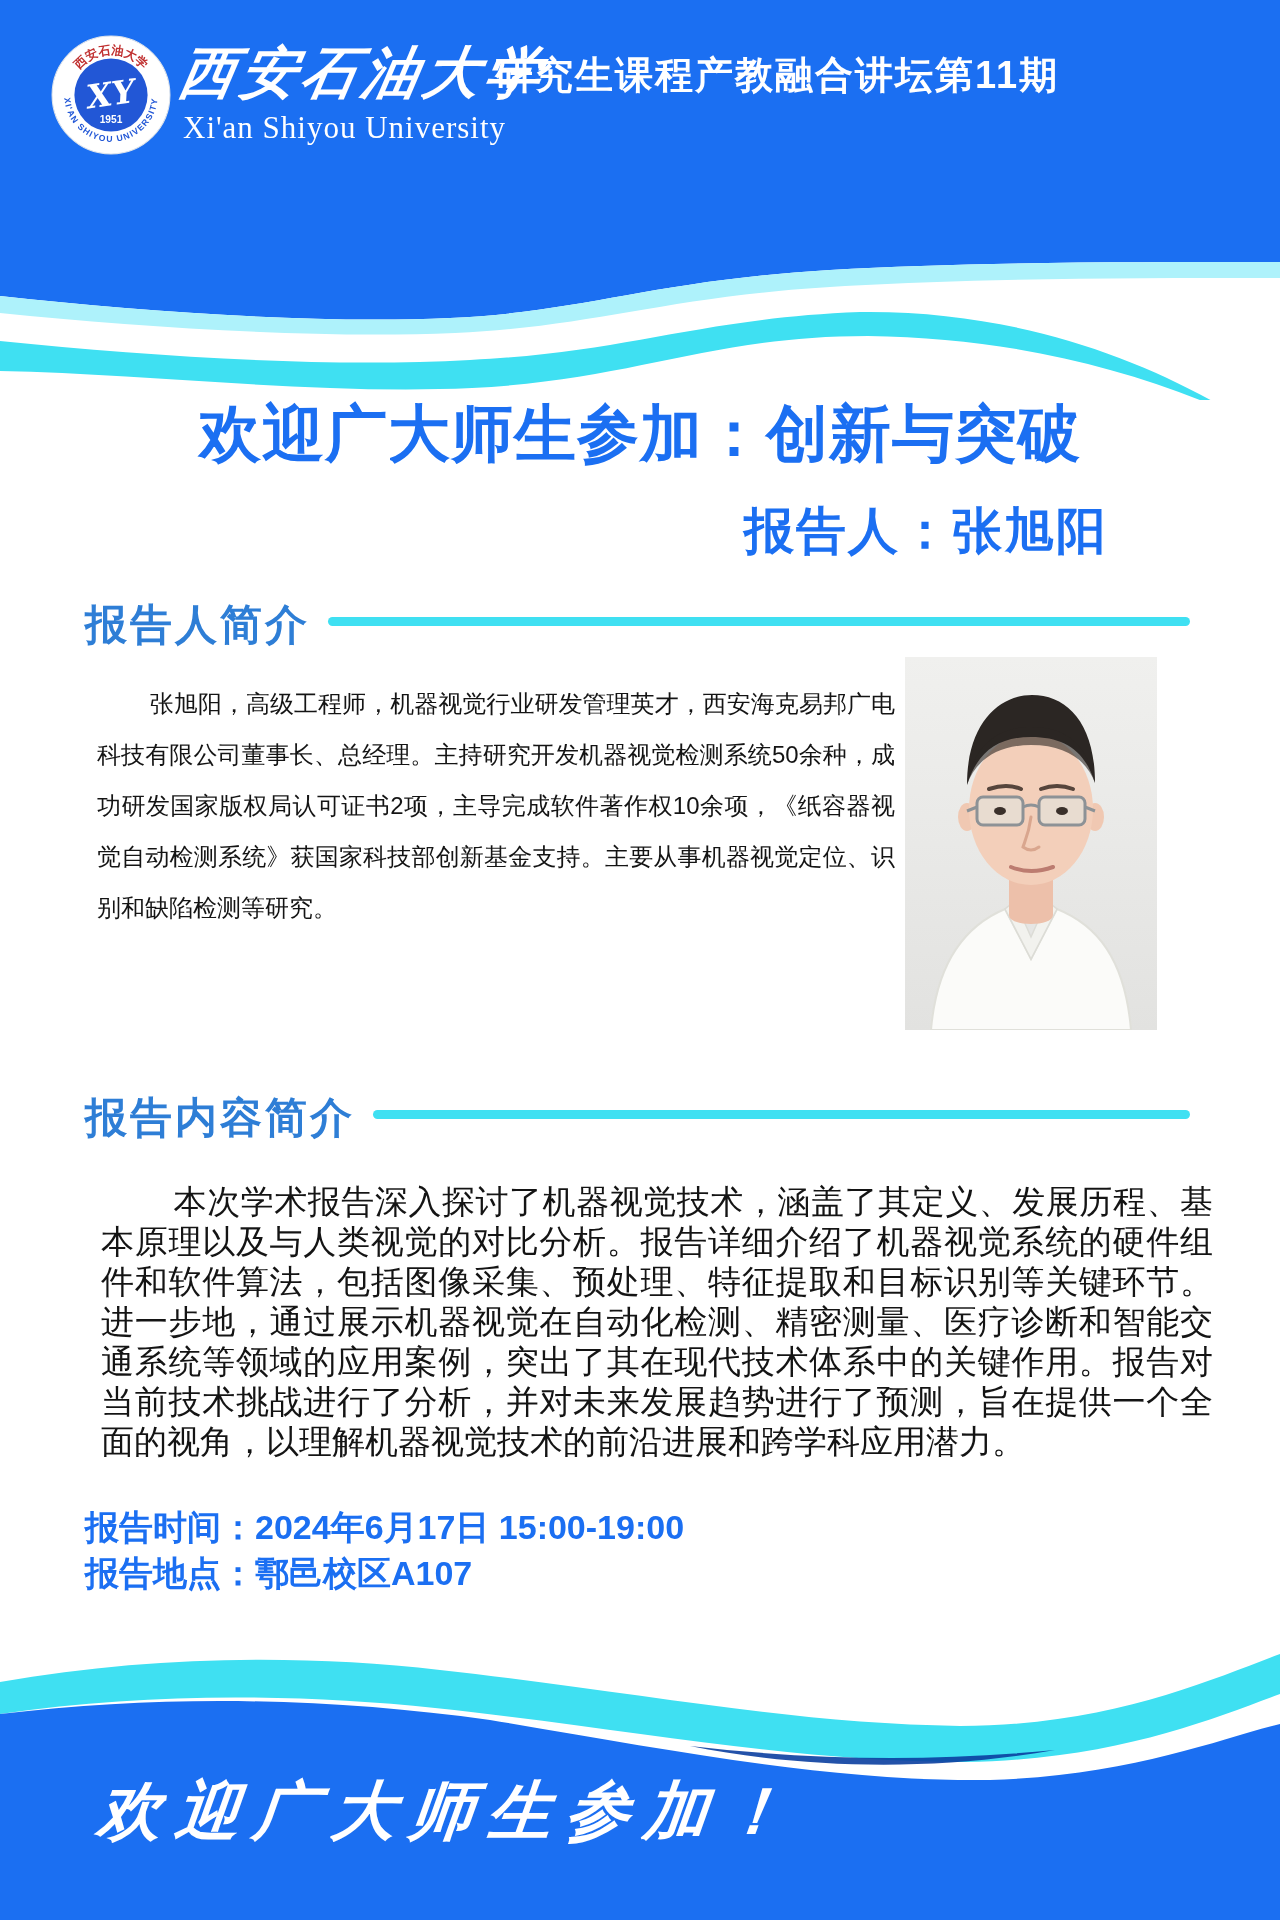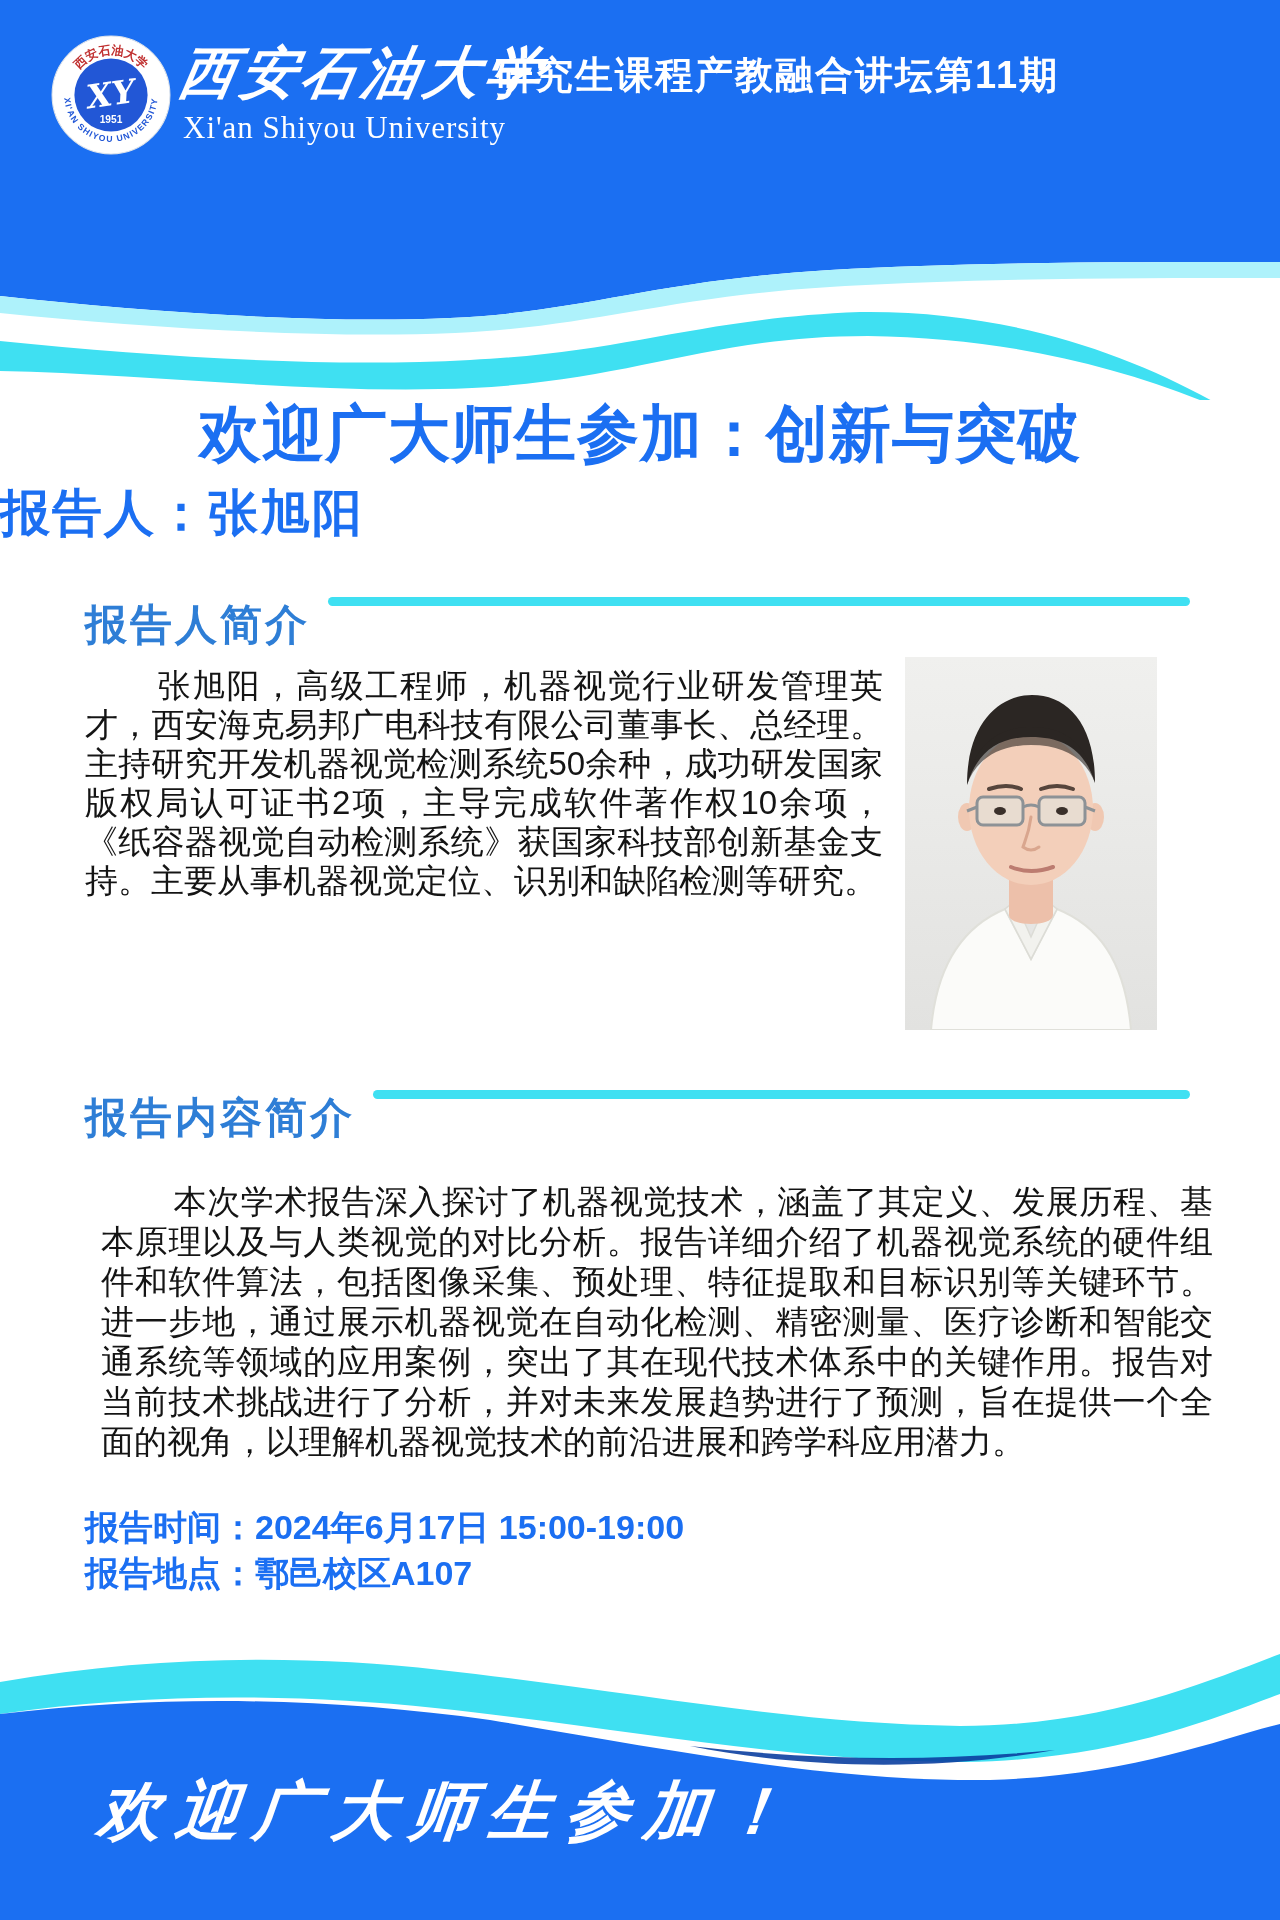--- a/index.html
+++ b/index.html
@@ -27,41 +27,41 @@
   }
   .forum-title{
     left:495px; top:50px; color:#ffffff; font-size:38px; font-weight:bold; letter-spacing:2px; white-space:nowrap;
   }
   
   .main-title{
     left:0; top:392px; width:1280px; text-align:center;
     color:var(--blue); font-size:62px; font-weight:900; letter-spacing:1px; white-space:nowrap;
   }
   .speaker-line{
-    left:0; top:480px; width:1108px; text-align:left;
+    left:0; top:498px; width:1108px; text-align:right;
     color:var(--blue); font-size:50px; font-weight:800; letter-spacing:2px; white-space:nowrap;
   }
   
   .section-head{
-    left:85px; display:flex; align-items:flex-start; width:1105px;
+    left:85px; display:flex; align-items:center; width:1105px;
   }
   .section-head .txt{
     color:var(--section); font-size:42px; font-weight:900; letter-spacing:3px; white-space:nowrap;
   }
   .section-head .rule{
     flex:1 1 auto; height:9px; background:var(--cyan); border-radius:5px;
     margin-left:18px; margin-bottom:8px;
   }
   #bio-head{top:597px;}
   #content-head{top:1090px;}
   
   .bio-text{
     left:85px; top:666px; width:798px;
-    color:var(--ink); font-size:33px; line-height:39px; text-align:justify; text-indent:2.2em;
-    margin:0;
+    color:var(--ink); font-size:24px; line-height:51px; text-align:justify; text-indent:2.2em;
+    margin:12px;
   }
   .content-text{
     left:85px; top:1166px; width:1112px;
     color:var(--ink); font-size:33px; line-height:40px; text-align:justify; text-indent:2.2em;
     margin:16px;
   }
   #photo{position:absolute;left:905px;top:657px;width:252px;height:373px;}
   
   .meta{
     left:85px; top:1504px; color:var(--blue); font-size:34px; font-weight:bold; line-height:46px; white-space:nowrap;

